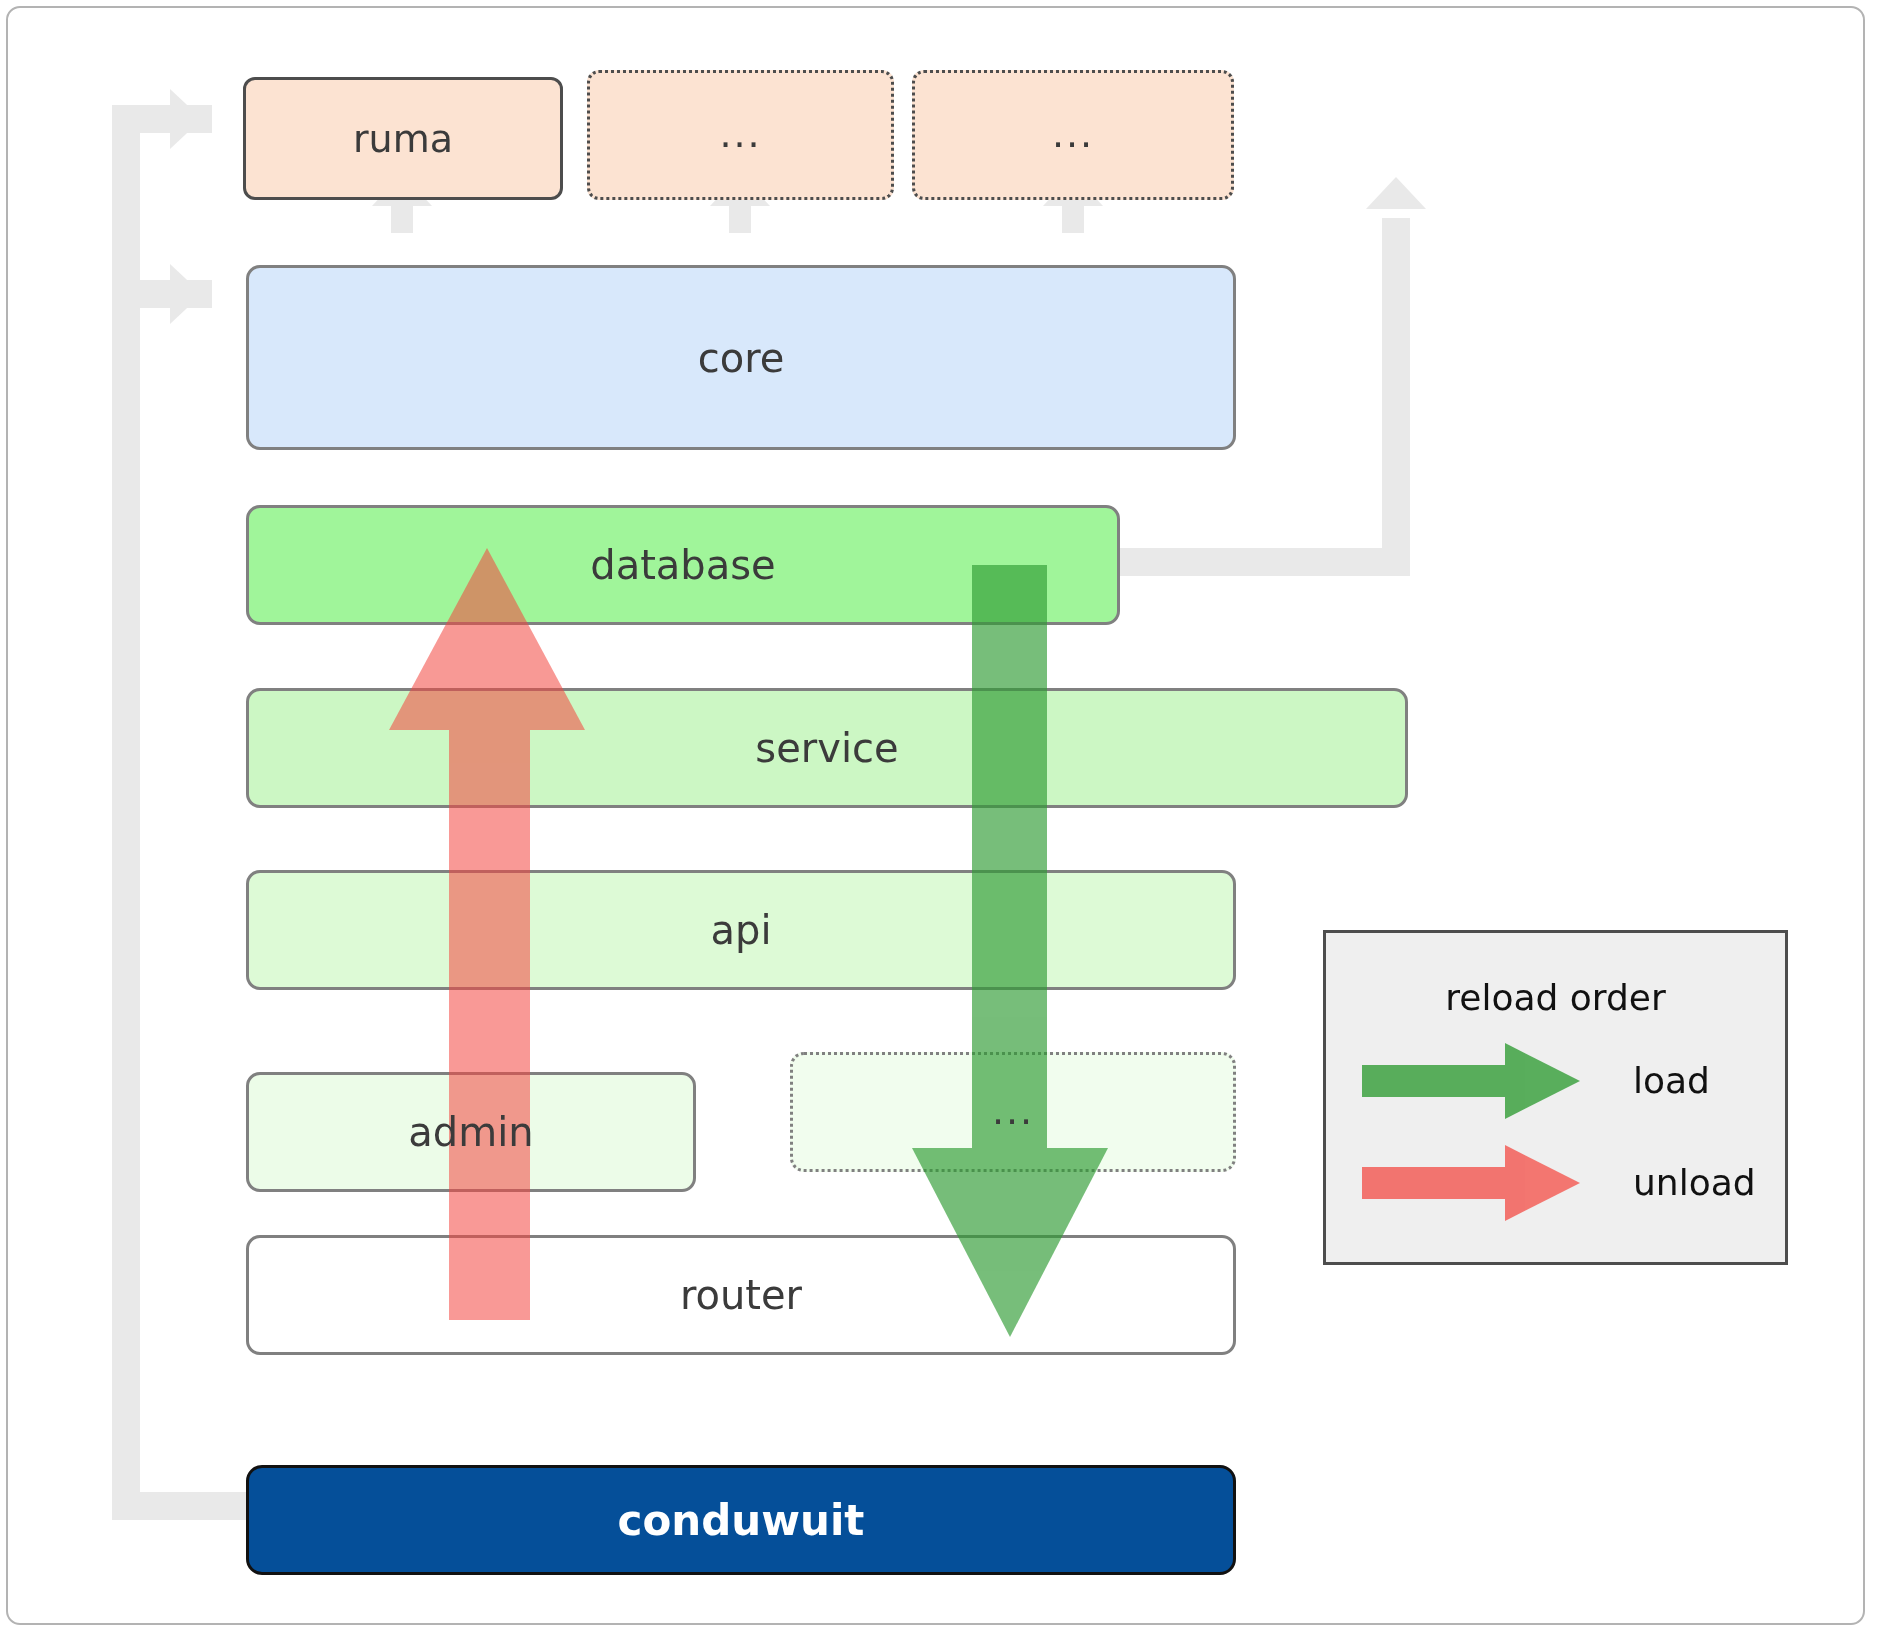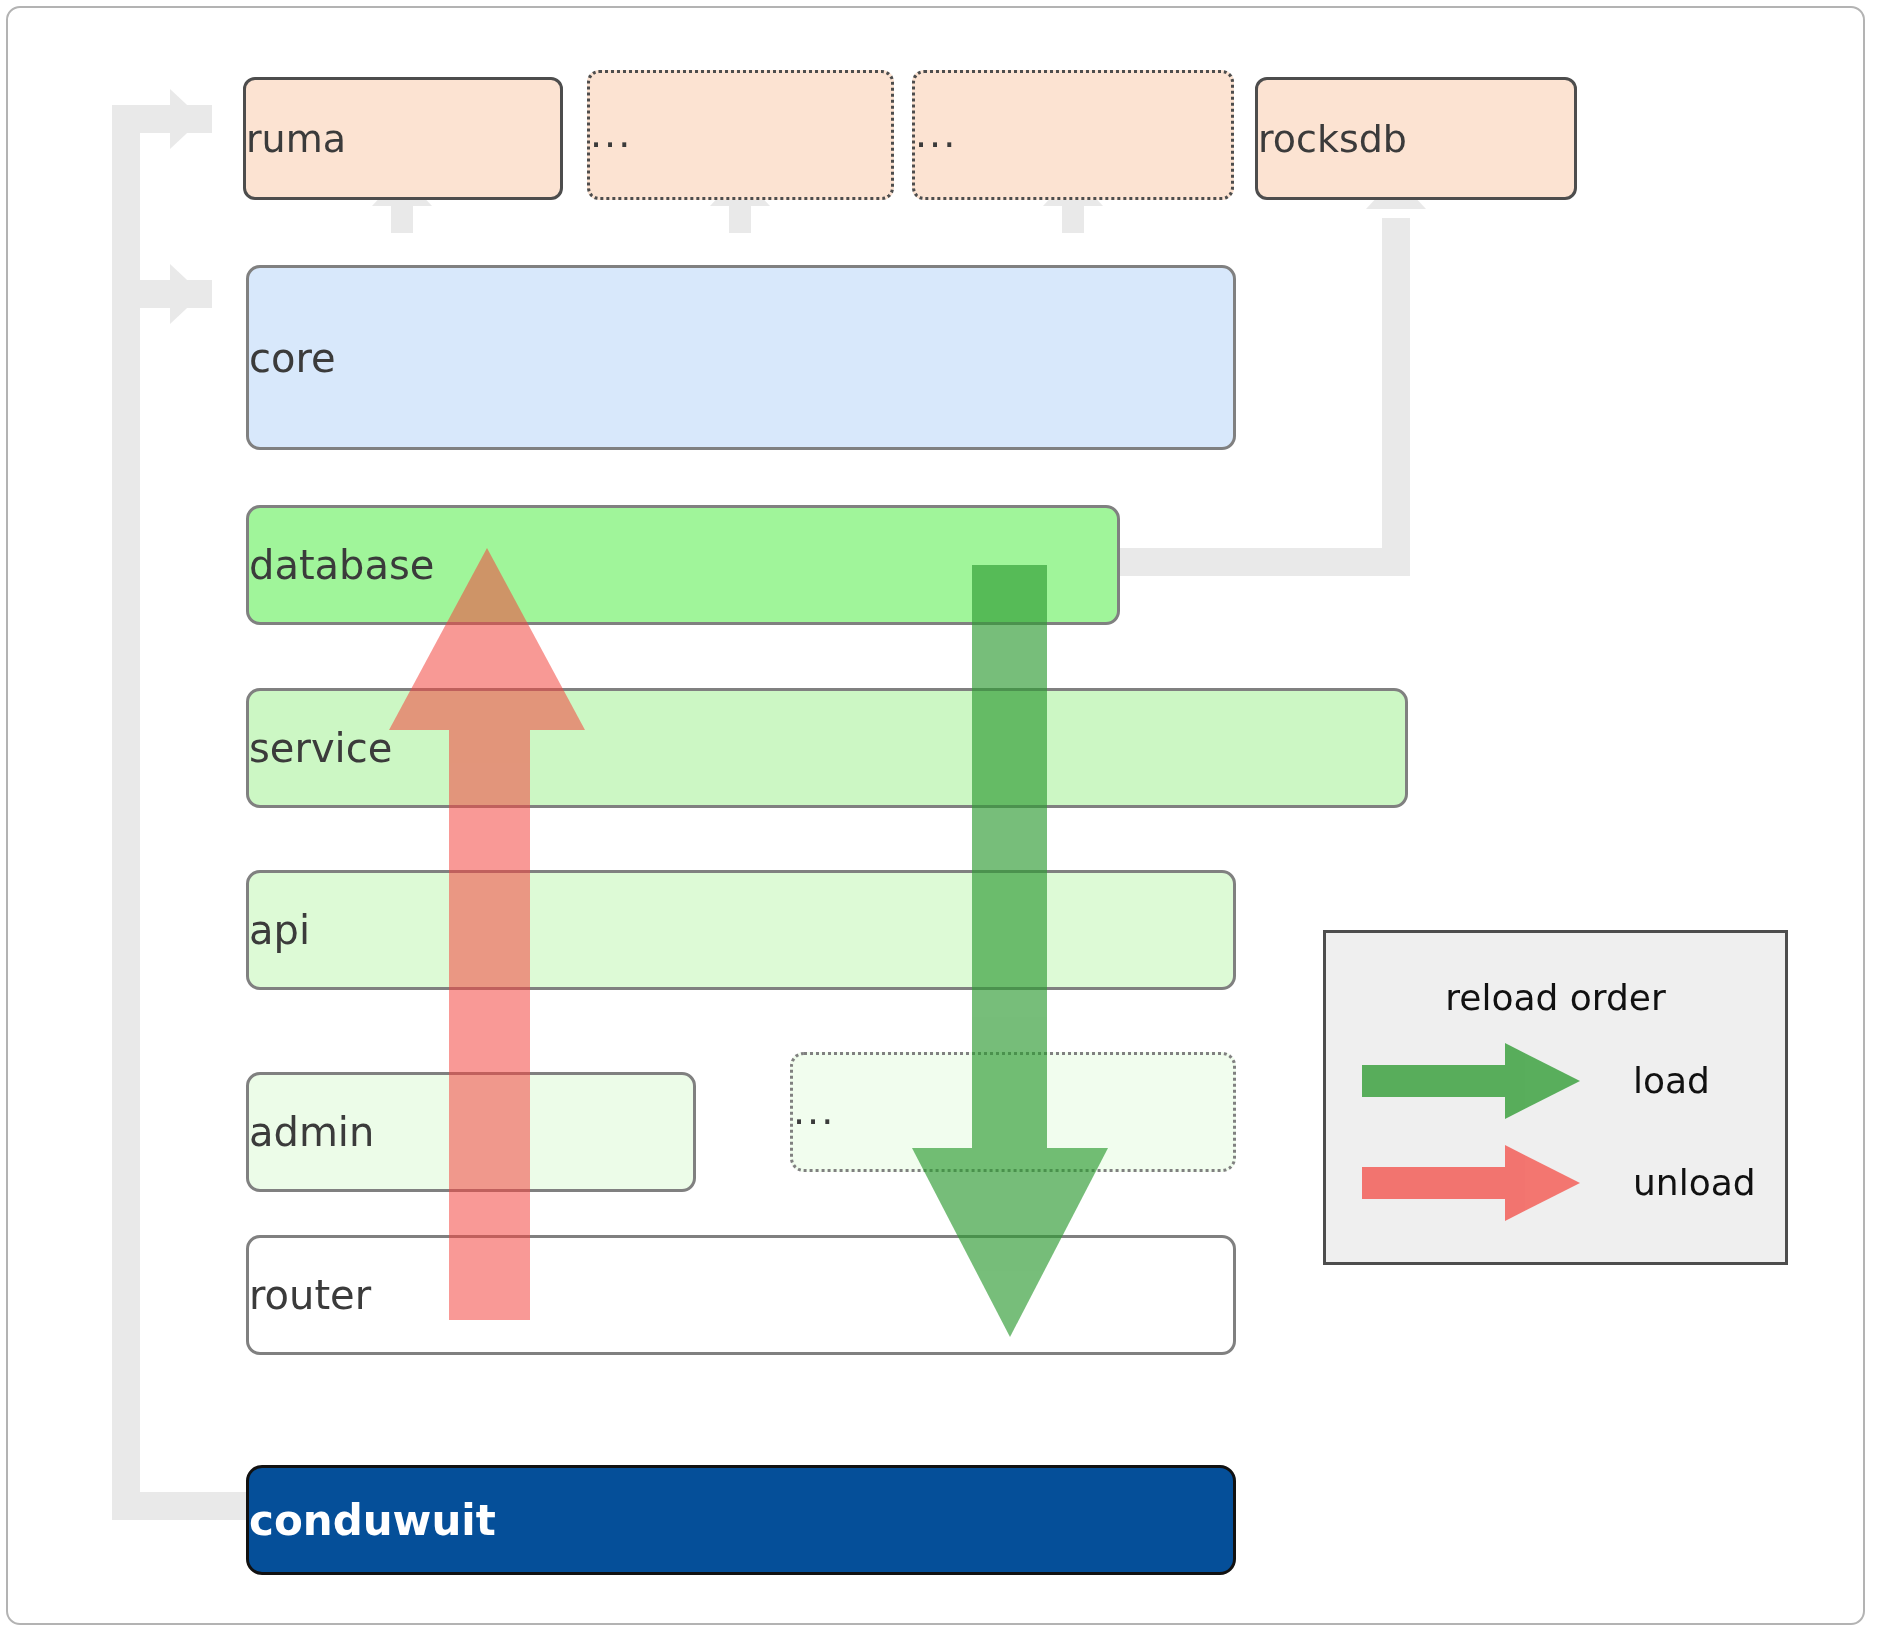--- a/index.html
+++ b/index.html
@@ -8,21 +8,21 @@
     position:relative;width:1883px;height:1643px;
     background:#ffffff;overflow:hidden;
   }
   .frame{
     position:absolute;left:6px;top:6px;width:1859px;height:1619px;
     border:2px solid #b3b3b3;border-radius:14px;background:#fff;
     box-sizing:border-box;
   }
   .node{
     position:absolute;box-sizing:border-box;
-    display:flex;align-items:center;
+    display:flex;align-items:center;justify-content:center;
     font-family:"DejaVu Sans", sans-serif;
     color:#3b3b3b;
   }
   .node .lbl{position:relative;z-index:2;}
   
   .dep{
     background:#fce3d2;border-radius:12px;font-size:38px;
   }
   .dep.solid{border:3px solid #4d4d4d;}
   .dep.dotted{border:3px dotted #4d4d4d;}
@@ -102,23 +102,20 @@
   </div>
 
   <div class="node dep dotted" style="left:587px;top:70px;width:307px;height:130px;">
     <span class="lbl dots">...</span>
   </div>
 
   <div class="node dep dotted" style="left:912px;top:70px;width:322px;height:130px;">
     <span class="lbl dots">...</span>
   </div>
 
-  <div class="node dep solid" style="left:1255px;top:77px;width:322px;height:123px;">
-    <span class="lbl">rocksdb</span>
-  </div>
 
   <div class="node layer core" style="left:246px;top:265px;width:990px;height:185px;">
     <span class="lbl">core</span>
   </div>
 
   <div class="node layer database" style="left:246px;top:505px;width:874px;height:120px;">
     <span class="lbl">database</span>
   </div>
 
   <div class="node layer service" style="left:246px;top:688px;width:1162px;height:120px;">

